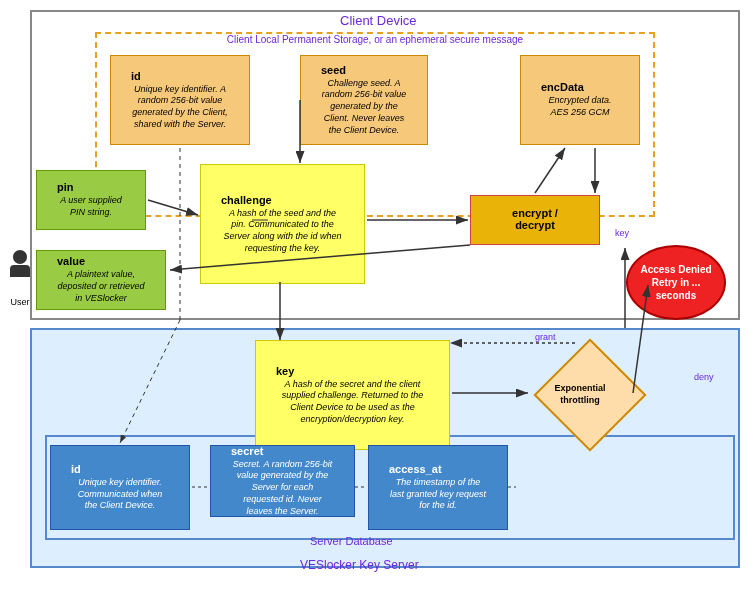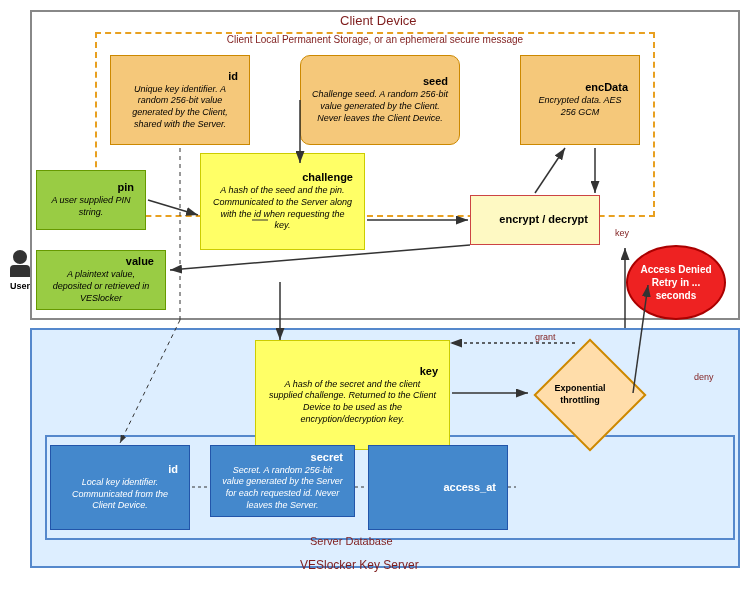--- a/index.html
+++ b/index.html
@@ -15,24 +15,24 @@
       width: 756px;
       height: 611px;
       position: relative;
     }
     
     .box {
       position: absolute;
       border: 1.5px solid;
       display: flex;
       flex-direction: column;
-      align-items: flex-end;
+      align-items: flex-start;
       justify-content: center;
       text-align: center;
-      padding: 11px;
+      padding: 20px;
     }
     .box-title {
       font-weight: bold;
       font-size: 11px;
       margin-bottom: 2px;
     }
     .box-desc {
       font-size: 9px;
       font-style: italic;
       line-height: 1.3;
@@ -71,21 +71,21 @@
       background: #99cc44;
       border-color: #669900;
     }
     
     .yellow-box {
       background: #ffff66;
       border-color: #cccc00;
     }
     
     .pink-box {
-      background: #fef9c3;
+      background: #eab308;
       border-color: #cc4444;
     }
     
     .blue-box {
       background: #4488cc;
       border-color: #2255aa;
       color: white;
     }
     
     .diamond-container {
@@ -154,81 +154,81 @@
       top: 0;
       left: 0;
       width: 756px;
       height: 611px;
       pointer-events: none;
     }
     .section-label {
       position: absolute;
       font-size: 11px;
       text-align: center;
-      color: #7f1d1d;
+      color: #6d28d9;
     }
   </style>
 </head>
 <body>
 
 <div class="diagram">
 
   <div class="client-device" style="left:30px; top:10px; width:710px; height:310px; border-color:#888;">
   </div>
   <span class="section-label" style="left:340px; top:13px; font-size:13px;">Client Device</span>
 
   <div class="storage-box" style="left:95px; top:32px; width:560px; height:185px;">
   </div>
   <span class="section-label" style="left:100px; top:34px; width:550px; font-size:10px;">Client Local Permanent Storage, or an ephemeral secure message</span>
 
   <div class="box orange-box" style="left:110px; top:55px; width:140px; height:90px;">
     <div class="box-title">id</div>
     <div class="box-desc">Unique key identifier. A random 256-bit value generated by the Client, shared with the Server.</div>
   </div>
 
-  <div class="box orange-box" style="left:300px; top:55px; width:160px; height:90px;border-radius:10px;">
+  <div class="box orange-box" style="left:300px; top:55px; width:128px; height:90px;">
     <div class="box-title">seed</div>
     <div class="box-desc">Challenge seed. A random 256-bit value generated by the Client. Never leaves the Client Device.</div>
   </div>
 
   <div class="box orange-box" style="left:520px; top:55px; width:120px; height:90px;">
     <div class="box-title">encData</div>
     <div class="box-desc">Encrypted data. AES 256 GCM</div>
   </div>
 
   <div class="box green-box" style="left:36px; top:170px; width:110px; height:60px;">
     <div class="box-title">pin</div>
     <div class="box-desc">A user supplied PIN string.</div>
   </div>
 
   <div class="box green-box" style="left:36px; top:250px; width:130px; height:60px;">
     <div class="box-title">value</div>
     <div class="box-desc">A plaintext value, deposited or retrieved in VESlocker</div>
   </div>
 
-  <div class="box yellow-box" style="left:200px; top:153px; width:165px; height:97px;">
+  <div class="box yellow-box" style="left:200px; top:164px; width:165px; height:120px;">
     <div class="box-title">challenge</div>
     <div class="box-desc">A hash of the seed and the pin. Communicated to the Server along with the id when requesting the key.</div>
   </div>
 
   <div class="box pink-box" style="left:470px; top:195px; width:130px; height:50px;">
     <div class="box-title">encrypt / decrypt</div>
   </div>
 
   <div class="access-denied" style="left:626px; top:245px; width:100px; height:75px;">
     <div>
       <div>Access Denied</div>
       <div>Retry in ... seconds</div>
     </div>
   </div>
 
   <div class="user-icon" style="left:10px; top:250px;">
     <div class="user-head"></div>
     <div class="user-body"></div>
-    <span style="font-size:9px; margin-top:4px;font-weight:bold;">User</span>
+    <span style="font-size:9px; margin-top:20px;">User</span>
   </div>
 
   <div class="server-area" style="left:30px; top:328px; width:710px; height:240px; background:#ddeeff;">
   </div>
 
   <div class="server-db" style="left:45px; top:435px; width:690px; height:105px; border-color:#5588cc; background:transparent;">
   </div>
 
   <span class="section-label" style="left:300px; top:558px; font-size:12px;">VESlocker Key Server</span>
 
@@ -245,30 +245,31 @@
   </div>
 
   <span class="section-label" style="left:535px; top:332px; font-size:9px;">grant</span>
 
   <span class="section-label" style="left:648px; top:372px; font-size:9px;padding-left:46px;">deny</span>
 
   <span class="section-label" style="left:615px; top:228px; font-size:9px;">key</span>
 
   <div class="box blue-box" style="left:50px; top:445px; width:140px; height:85px;">
     <div class="box-title">id</div>
-    <div class="box-desc">Local key identifier. Communicated from the Client Device.</div>
+    <div class="box-desc">Unique key identifier. Communicated when the Client Device.</div>
   </div>
 
   <div class="box blue-box" style="left:210px; top:445px; width:145px; height:72px;">
     <div class="box-title">secret</div>
     <div class="box-desc">Secret. A random 256-bit value generated by the Server for each requested id. Never leaves the Server.</div>
   </div>
 
   <div class="box blue-box" style="left:368px; top:445px; width:140px; height:85px;">
     <div class="box-title">access_at</div>
+    <div class="box-desc">The timestamp of the last granted key request for the id.</div>
   </div>
 
 
   <svg class="arrows-svg">
     <defs>
       <marker id="arrowhead" markerWidth="8" markerHeight="6" refX="8" refY="3" orient="auto">
         <polygon points="0 0, 8 3, 0 6" fill="#333"></polygon>
       </marker>
       <marker id="arrowhead-white" markerWidth="8" markerHeight="6" refX="8" refY="3" orient="auto">
         <polygon points="0 0, 8 3, 0 6" fill="#555"></polygon>

